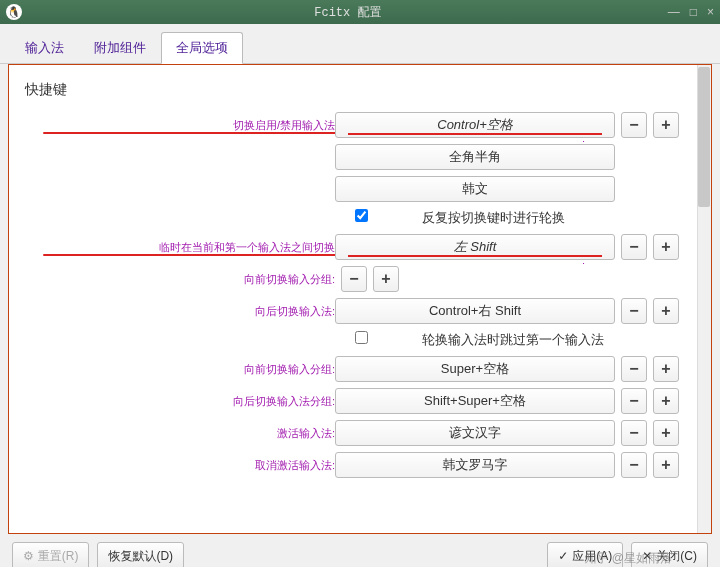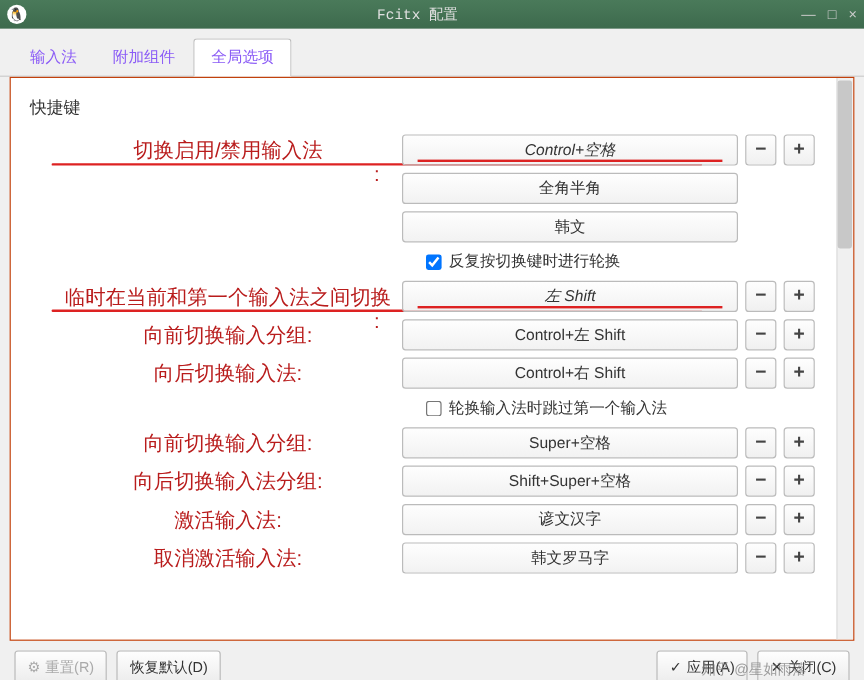--- a/index.html
+++ b/index.html
@@ -39,21 +39,21 @@
       background: #f0f0f0;
       border-bottom: 1px solid #ccc;
       padding: 8px 10px 0 10px;
     }
     .tab {
       padding: 6px 14px;
       border: 1px solid transparent;
       border-bottom: none;
       cursor: pointer;
       font-size: 13px;
-      color: #8b5cf6;
+      color: #4c1d95;
     }
     .tab.active {
       background: #fff;
       border: 1px solid #bbb;
       border-bottom: 1px solid #fff;
       border-radius: 3px 3px 0 0;
       margin-bottom: -1px;
     }
     .content {
       background: #fff;
@@ -69,24 +69,24 @@
       padding: 6px 0 10px 0;
       color: #333;
     }
     .row {
       display: flex;
       align-items: center;
       padding: 3px 0;
     }
     .label {
       width: 310px;
-      text-align: center;
+      text-align: right;
       padding-left: 20px;
-      color: #b91c1c;
-      font-size: 17px;
+      color: #a21caf;
+      font-size: 11px;
     }
     .label.colon::after { content: ":"; }
     .hotkey-btn {
       flex: 1;
       max-width: 280px;
       height: 26px;
       background: linear-gradient(to bottom, #fefefe, #f2f2f2);
       border: 1px solid #bbb;
       border-radius: 3px;
       display: flex;
@@ -106,23 +106,24 @@
       align-items: center;
       justify-content: center;
       margin-left: 6px;
       cursor: pointer;
       font-size: 16px;
       color: #444;
       font-weight: bold;
     }
     .checkbox-row {
       display: flex;
-      align-items: center;
+      align-items: flex-start;
       padding: 4px 0 4px 330px;
       font-size: 13px;
+      gap: 48px;
     }
     .checkbox-row input { margin-right: 6px; }
     .bottom-bar {
       display: flex;
       align-items: center;
       padding: 8px 12px;
       gap: 8px;
       background: #f0f0f0;
     }
     .bottom-btn {
@@ -236,21 +237,20 @@
 
   <div class="row">
     <div class="label colon underline-red" style="width:310px">临时在当前和第一个输入法之间切换</div>
     <div class="hotkey-btn redline-right">左 Shift</div>
     <div class="sq-btn">−</div>
     <div class="sq-btn">+</div>
   </div>
 
   <div class="row">
     <div class="label colon">向前切换输入分组</div>
-    <div class="hotkey-btn">Control+左 Shift</div>
     <div class="sq-btn">−</div>
     <div class="sq-btn">+</div>
   </div>
 
   <div class="row">
     <div class="label colon">向后切换输入法</div>
     <div class="hotkey-btn">Control+右 Shift</div>
     <div class="sq-btn">−</div>
     <div class="sq-btn">+</div>
   </div>

